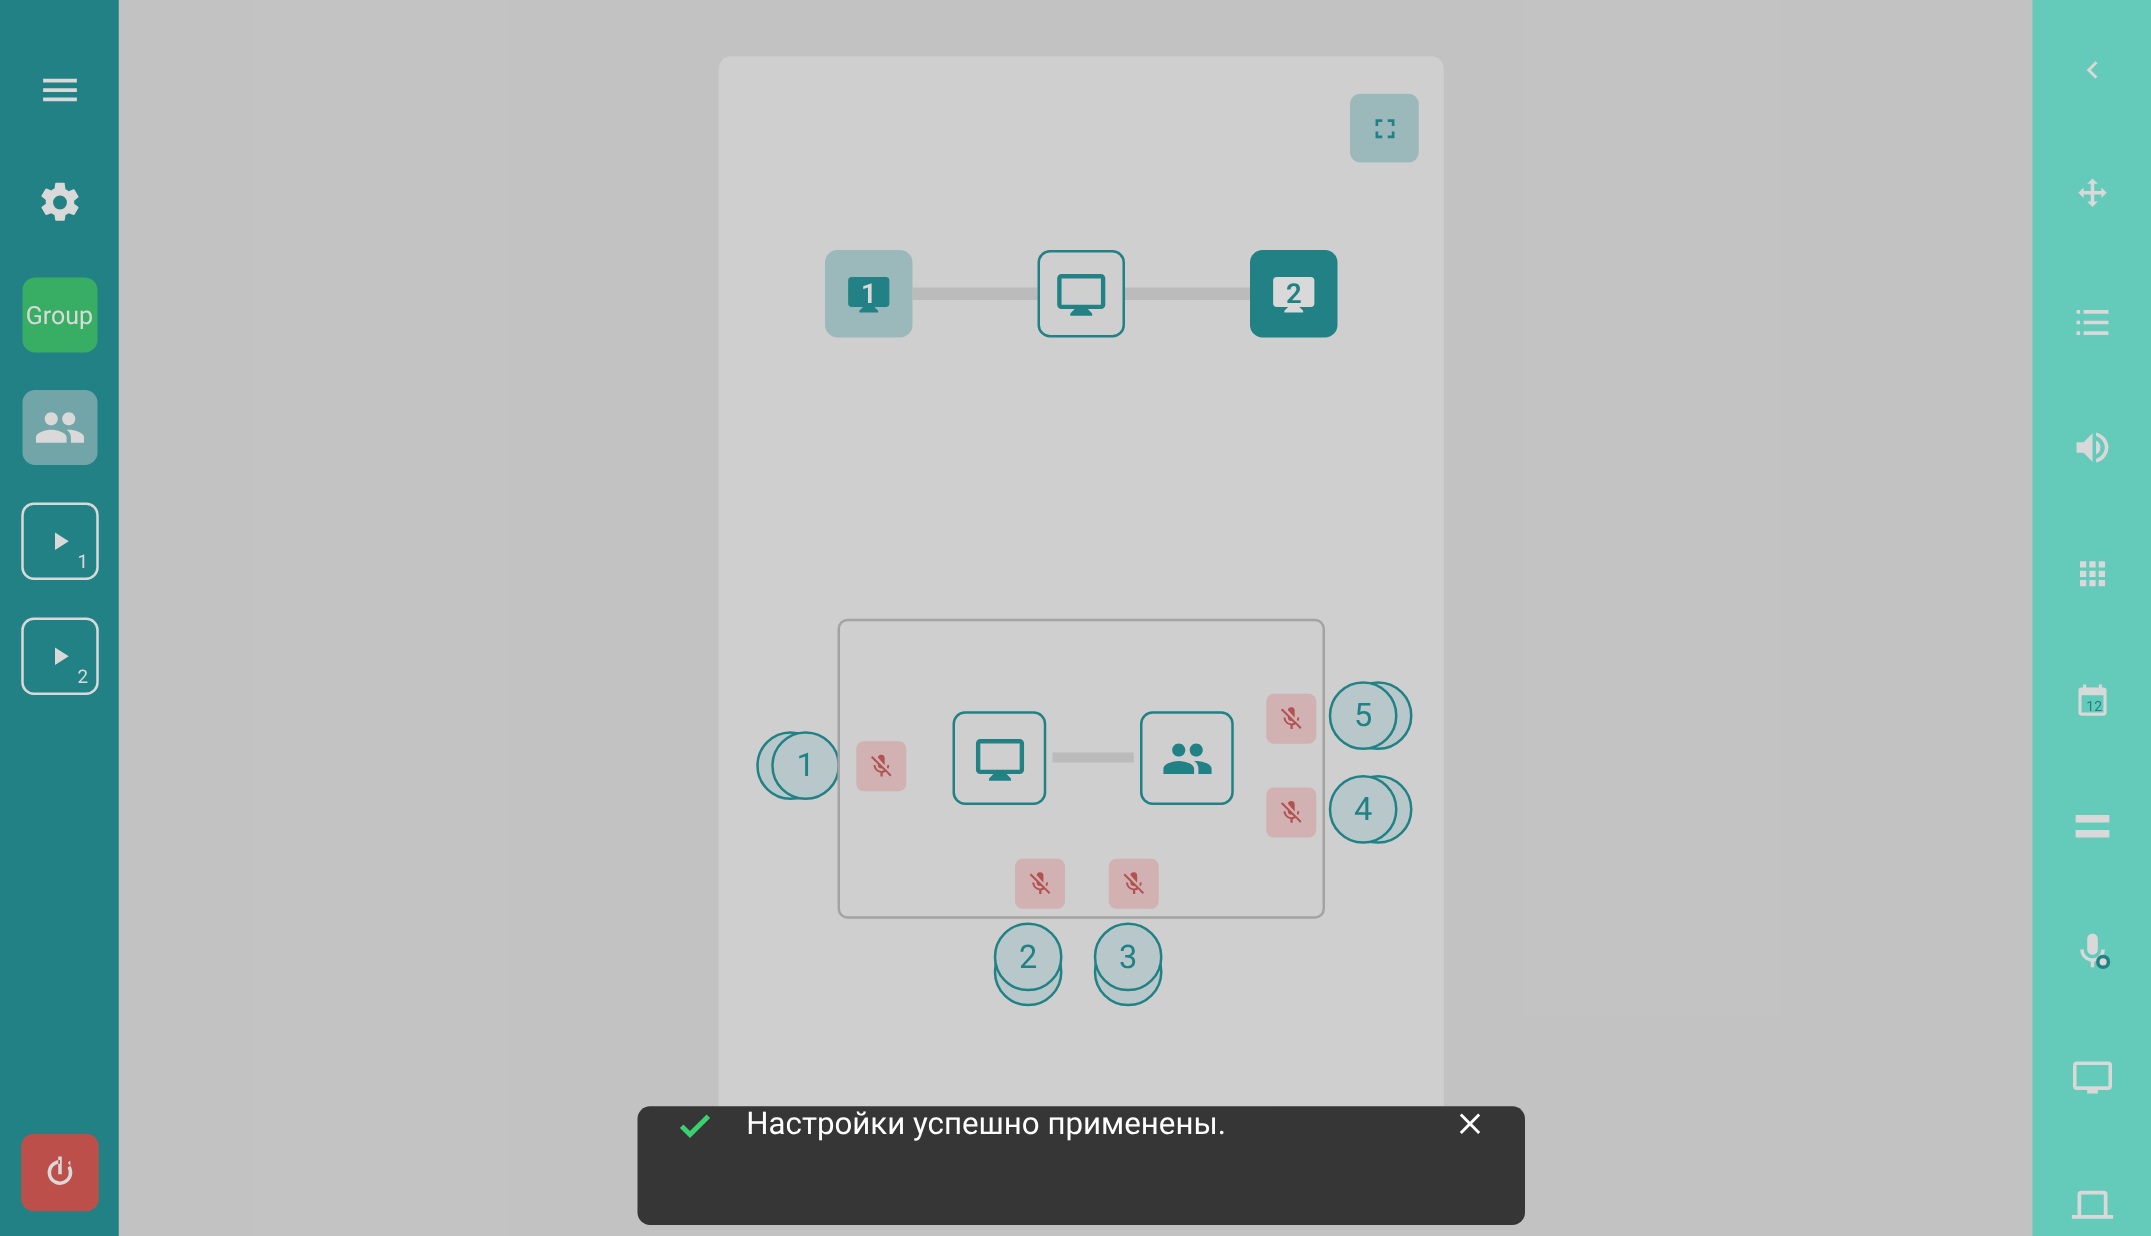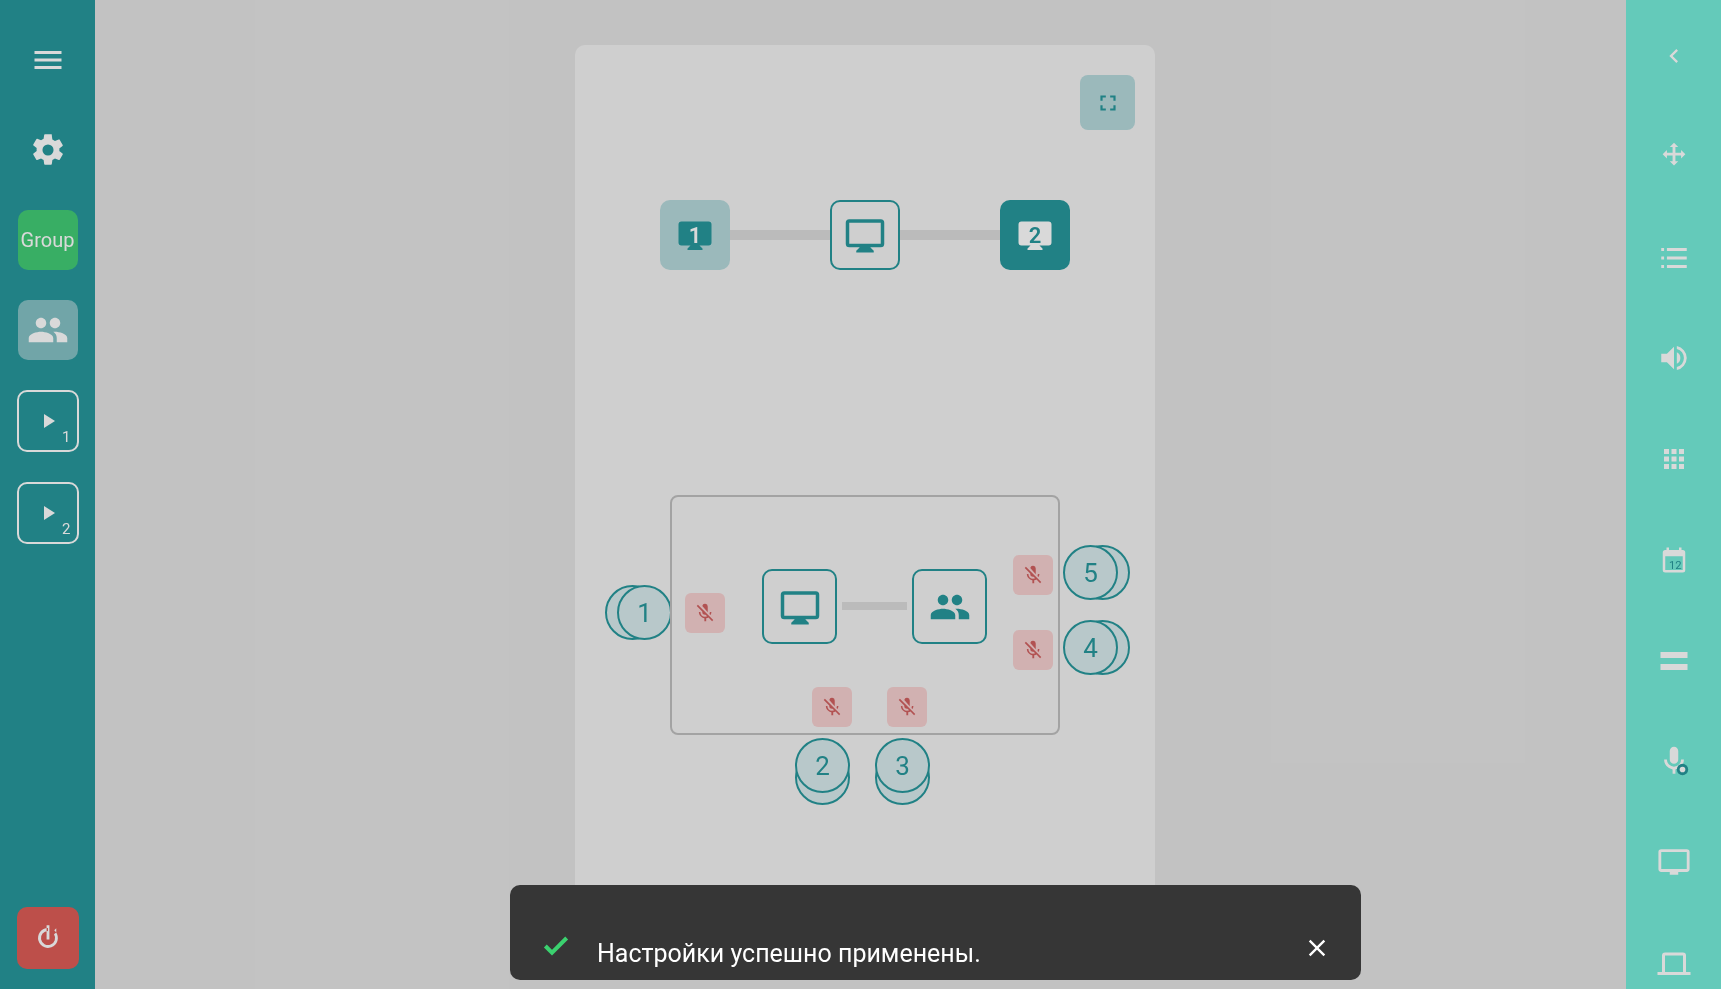--- a/index.html
+++ b/index.html
@@ -14,21 +14,21 @@
 
   
   .left-sidebar {
     position: absolute;
     left: 0; top: 0;
     width: 95px; height: 989px;
     background: #00868b;
     display: flex;
     flex-direction: column;
     align-items: center;
-    padding-top: 30px;
+    padding-top: 42px;
     gap: 30px;
   }
   .sb-iconbtn {
     width: 60px; height: 60px;
     border-radius: 10px;
     display: flex;
     align-items: center;
     justify-content: center;
     position: relative;
   }
@@ -220,28 +220,28 @@
     top: 855px; left: 50%;
     transform: translateX(-50%);
     display: flex;
     gap: 20px;
   }
 
   
   .toast {
     position: absolute;
     left: 510px; top: 885px;
-    width: 851px; height: 95px;
+    width: 710px; height: 95px;
     background: #363636;
     border-radius: 10px;
     display: flex;
-    align-items: flex-end;
+    align-items: flex-start;
     color: #fff;
     font-size: 25px;
-    padding: 12px 30px;
+    padding: 0 30px;
   }
   .toast .check { margin-right: 25px; }
   .toast .close { margin-left: auto; }
 
   
   .dim-overlay {
     position: absolute;
     left: 0; top: 0;
     width: 1721px; height: 989px;
     background: rgba(120,120,120,0.28);

